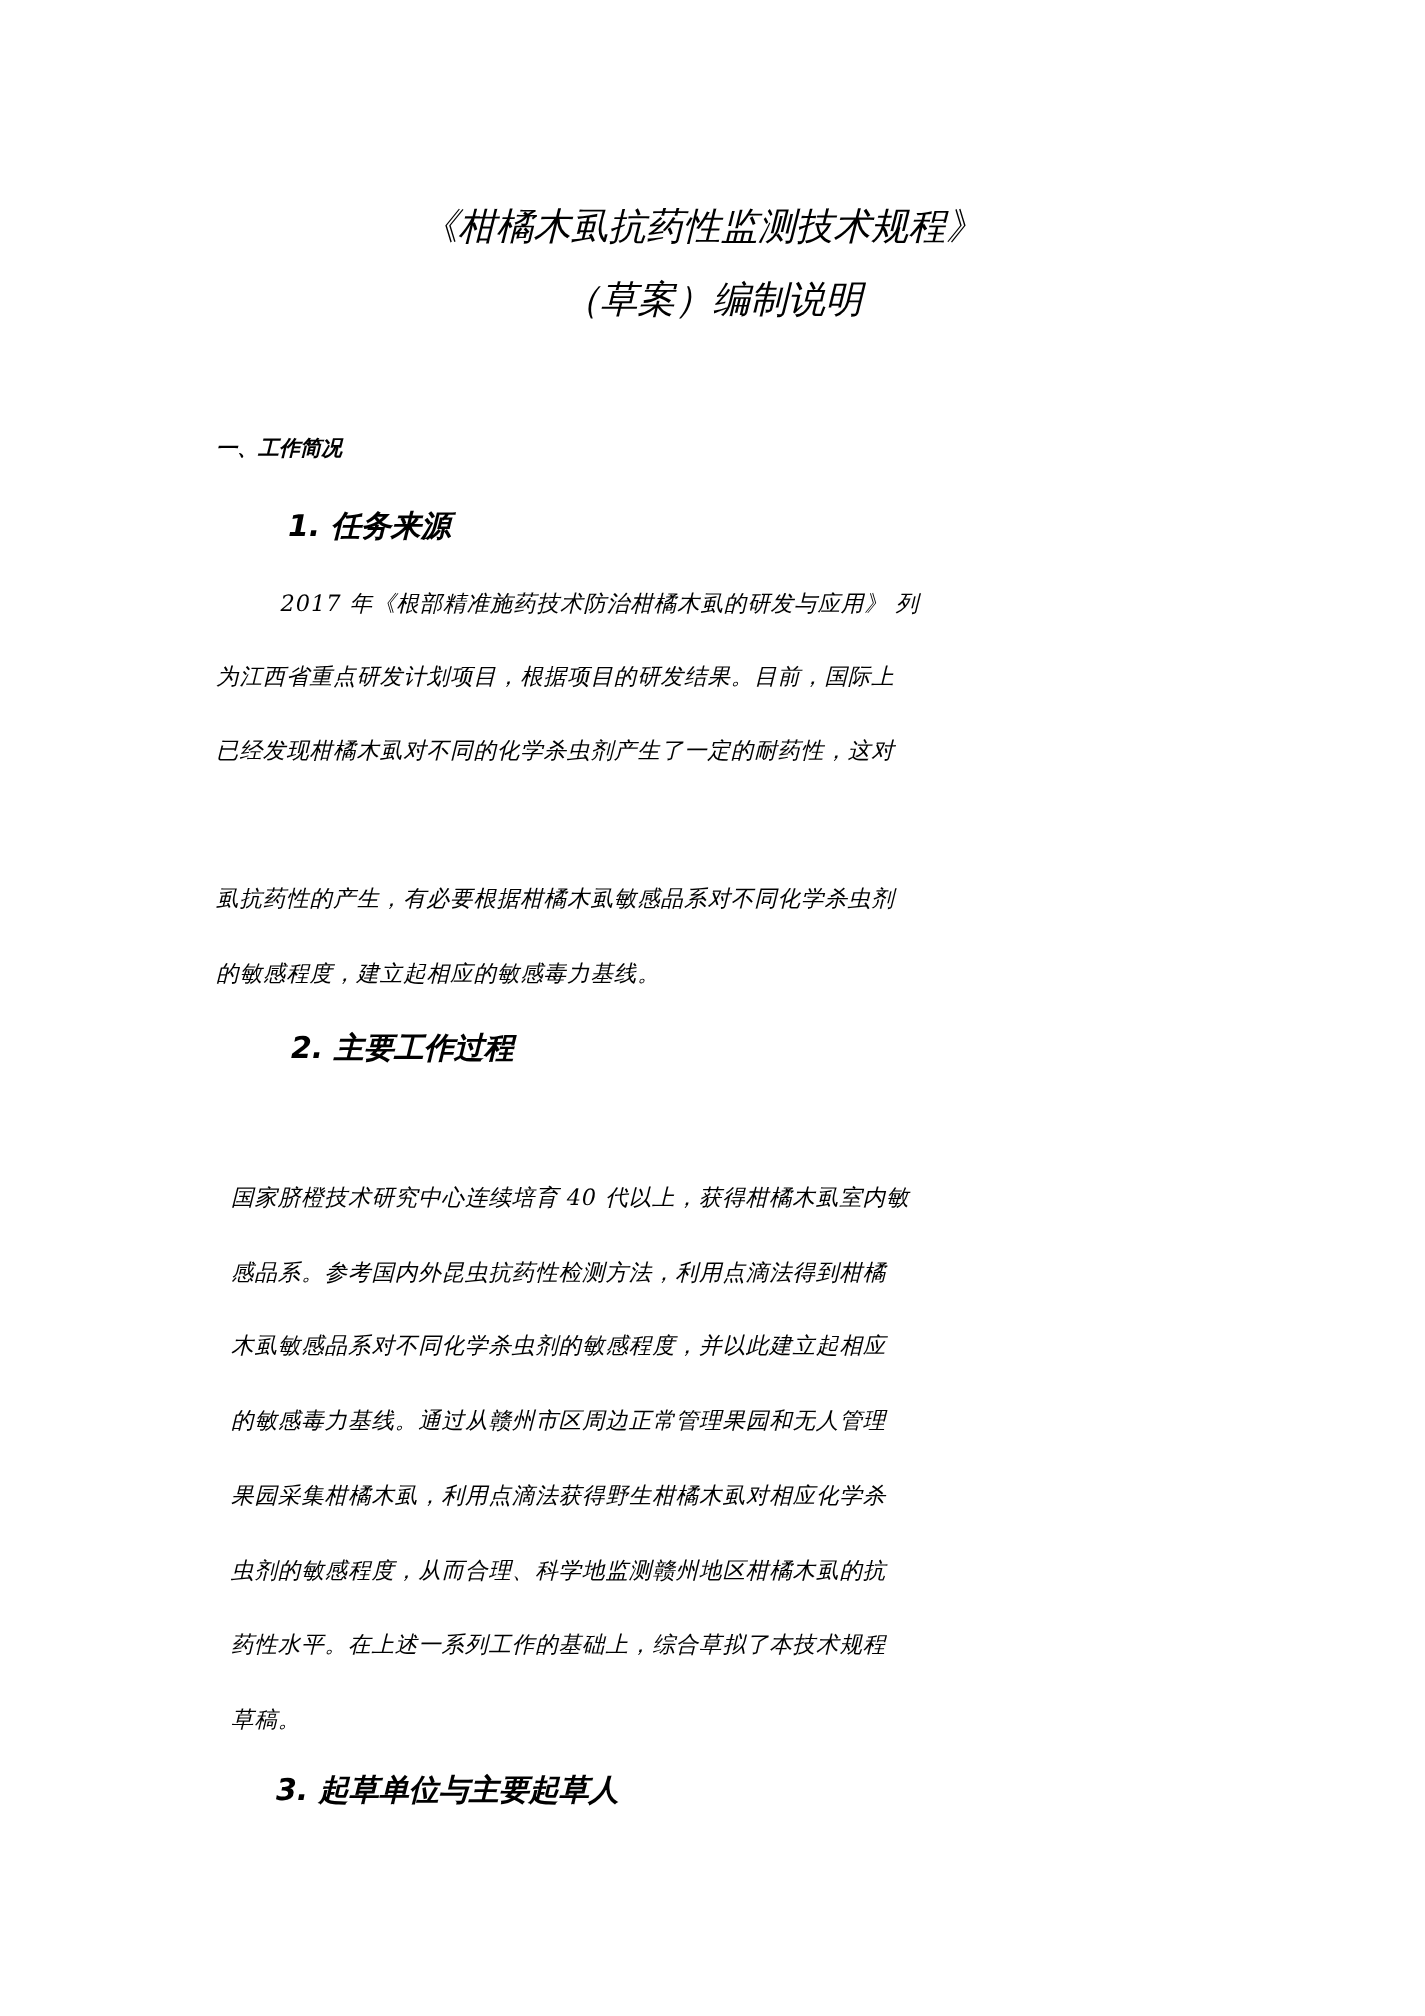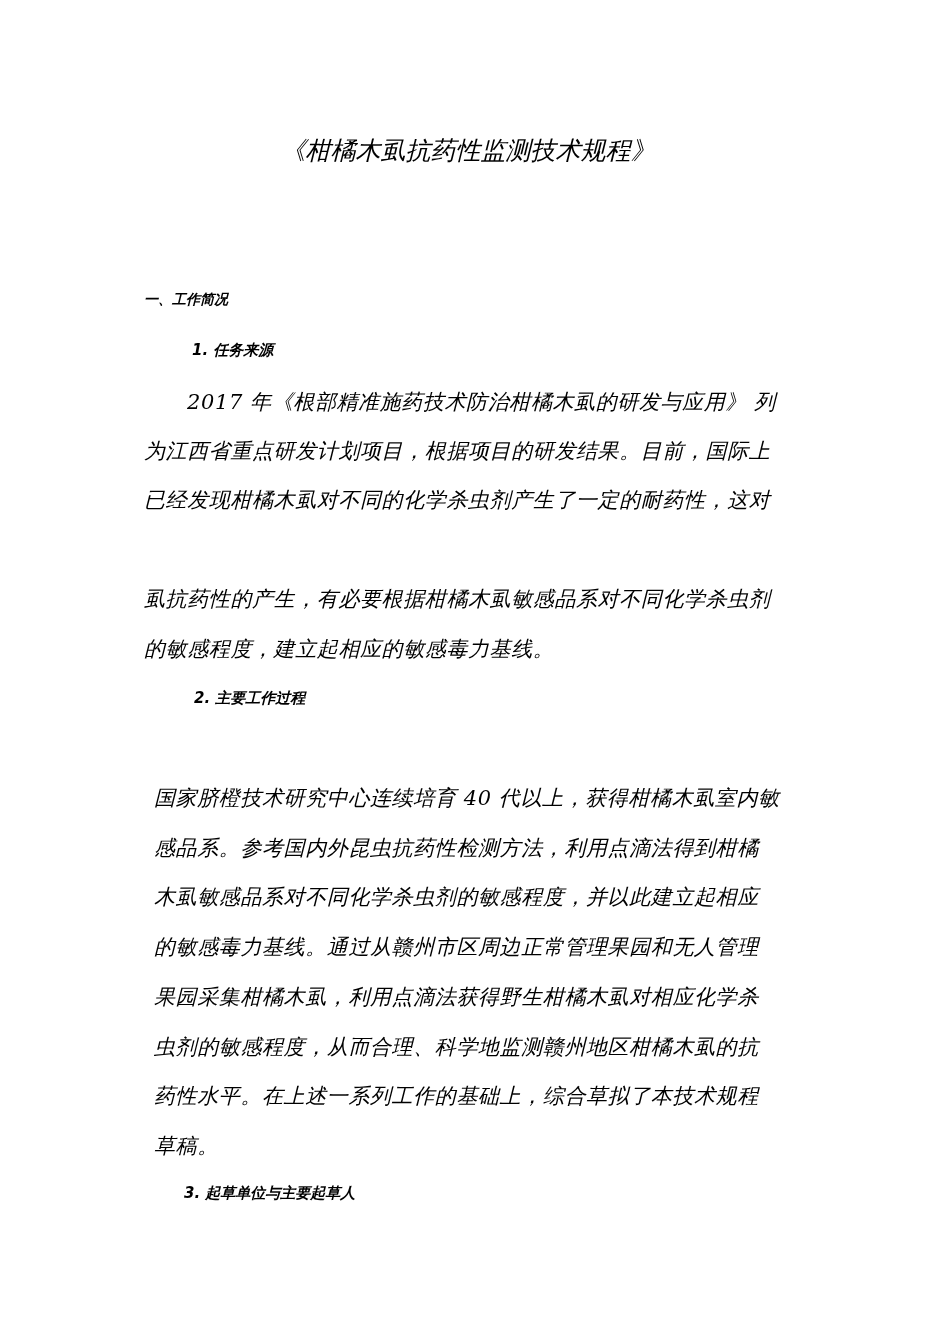--- a/index.html
+++ b/index.html
@@ -41,42 +41,43 @@
       font-family: "DejaVu Sans", sans-serif;
       font-weight: bold;
       font-size: 14px;
       line-height: 28px;
       white-space: nowrap;
     }
     .h2 {
       position: absolute;
       font-family: "DejaVu Sans", sans-serif;
       font-weight: bold;
-      font-size: 15px;
+      font-size: 20px;
       line-height: 28px;
       white-space: nowrap;
     }
     .h2.s1 { left: 192px; top: 336px; }
     .h2.s2 { left: 194px; top: 684px; }
     .h2.s3 { left: 184px; top: 1179px; }
     .line {
       position: absolute;
       font-family: "DejaVu Serif", serif;
-      font-size: 21px;
+      font-size: 15px;
       line-height: 30px;
       white-space: nowrap;
       letter-spacing: 0.6px;
     }
   </style>
 </head>
 <body>
 
 <div class="page">
 
   <div class="title title1">《柑橘木虱抗药性监测技术规程》</div>
+  <div class="title title2">（草案）编制说明</div>
 
   <div class="h1">一、工作简况</div>
 
   <div class="h2 s1">1. 任务来源</div>
 
   <div class="line" style="left:187px; top:387px;">2017 年《根部精准施药技术防治柑橘木虱的研发与应用》  列</div>
   <div class="line" style="left:144px; top:436px;">为江西省重点研发计划项目，根据项目的研发结果。目前，国际上</div>
   <div class="line" style="left:144px; top:485px;">已经发现柑橘木虱对不同的化学杀虫剂产生了一定的耐药性，这对</div>
   <div class="line" style="left:144px; top:584px;">虱抗药性的产生，有必要根据柑橘木虱敏感品系对不同化学杀虫剂</div>
   <div class="line" style="left:144px; top:634px;">的敏感程度，建立起相应的敏感毒力基线。</div>

